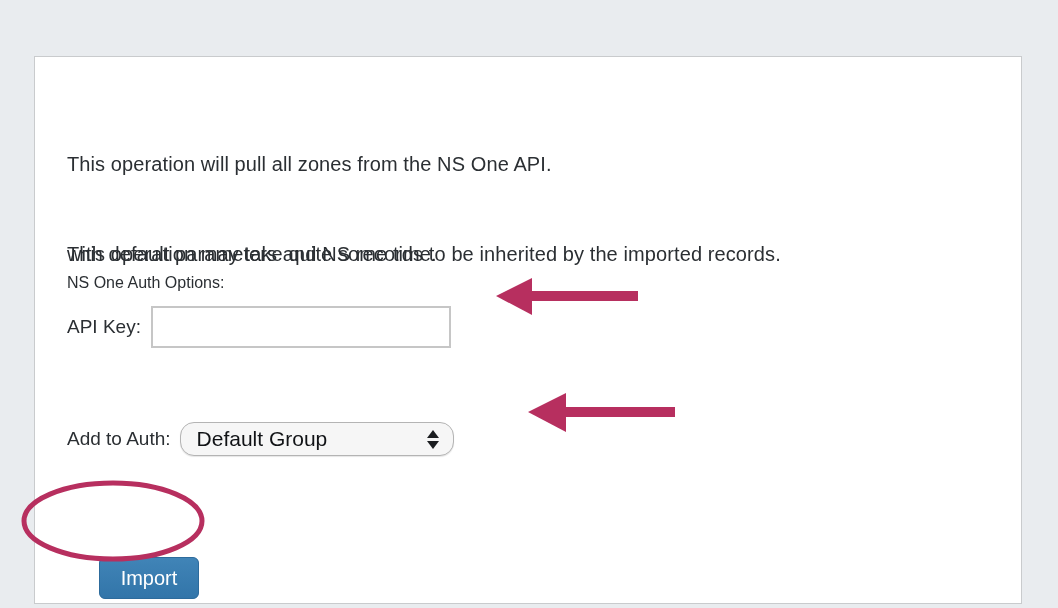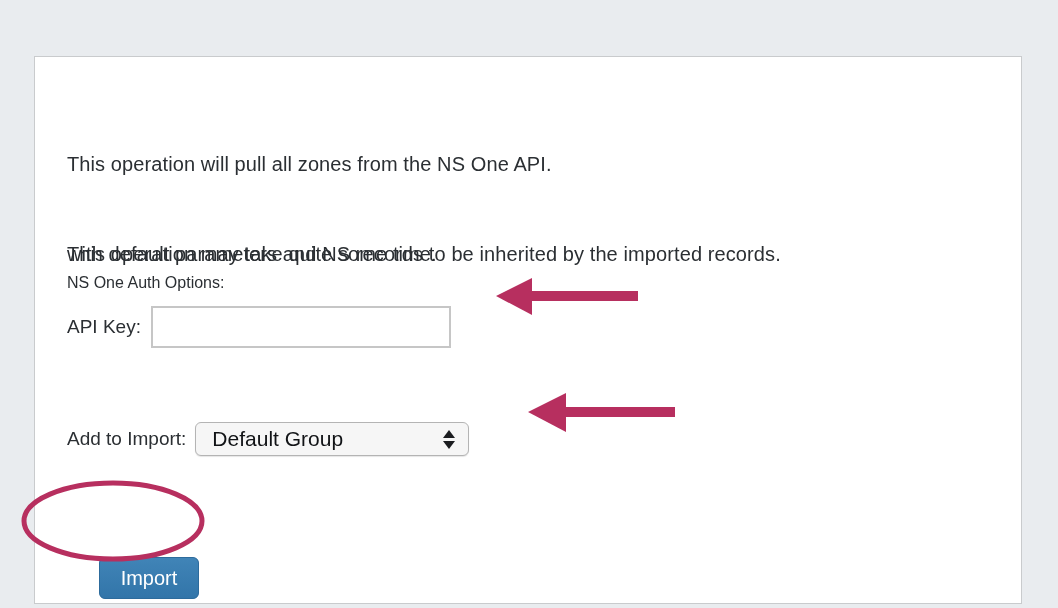--- a/index.html
+++ b/index.html
@@ -85,21 +85,21 @@
   }
 
   .select-wrap {
     margin-left: 9px;
     position: relative;
     width: 274px;
     height: 34px;
     box-sizing: border-box;
     background: #f6f6f6;
     border: 1px solid #b4b4b4;
-    border-radius: 6px;
+    border-radius: 14px;
     box-shadow: 0 1px 1px rgba(0,0,0,0.10);
     display: flex;
     align-items: center;
   }
   .select-value {
     font-size: 21px;
     color: #111316;
     padding-left: 16px;
     line-height: 32px;
     white-space: nowrap;
@@ -171,21 +171,21 @@
 
     <div class="section-label label-auth">NS One Auth Options:</div>
 
     <div class="field-row row-apikey">
       <span class="field-label">API Key:</span>
       <input class="text-input" type="text" placeholder="" style="">
     </div>
 
 
     <div class="field-row row-group">
-      <span class="field-label">Add to Import:</span>
+      <span class="field-label">Add to Auth:</span>
       <div class="select-wrap">
         <span class="select-value">Default Group</span>
         <span class="stepper">
           <span class="tri tri-up"></span>
           <span class="tri tri-down"></span>
         </span>
       </div>
     </div>
 
     <button class="btn-import">Import</button>

